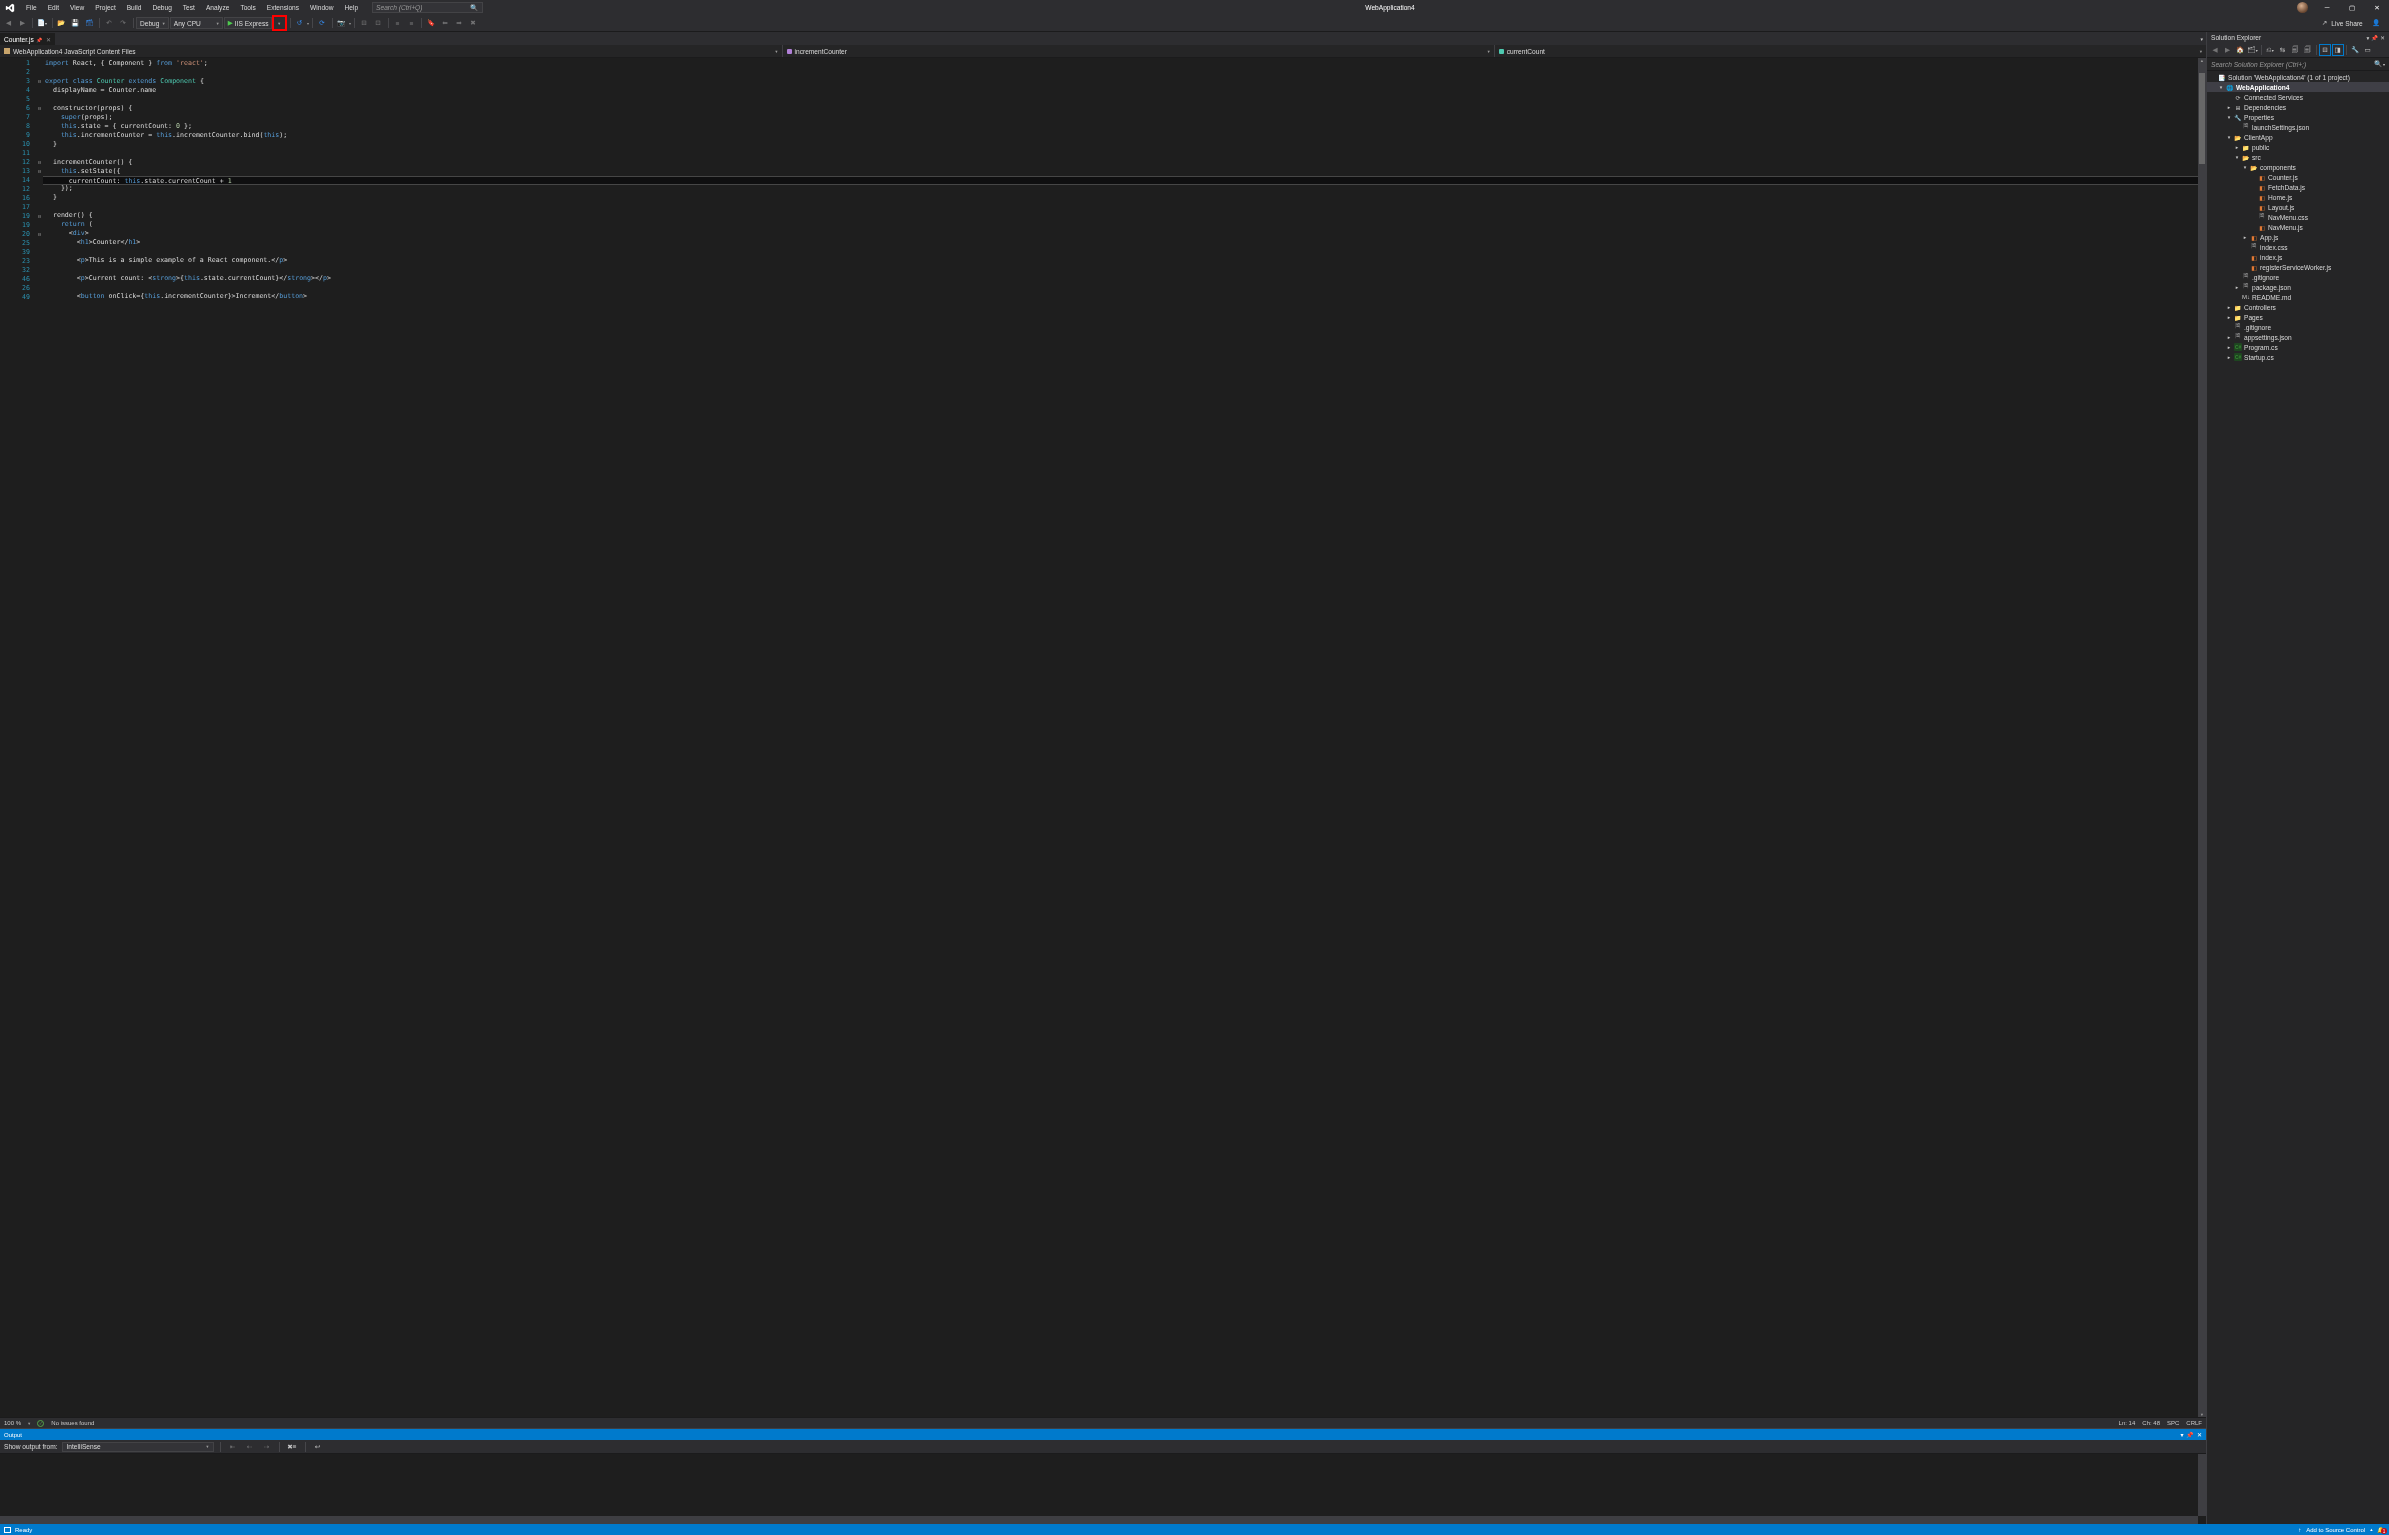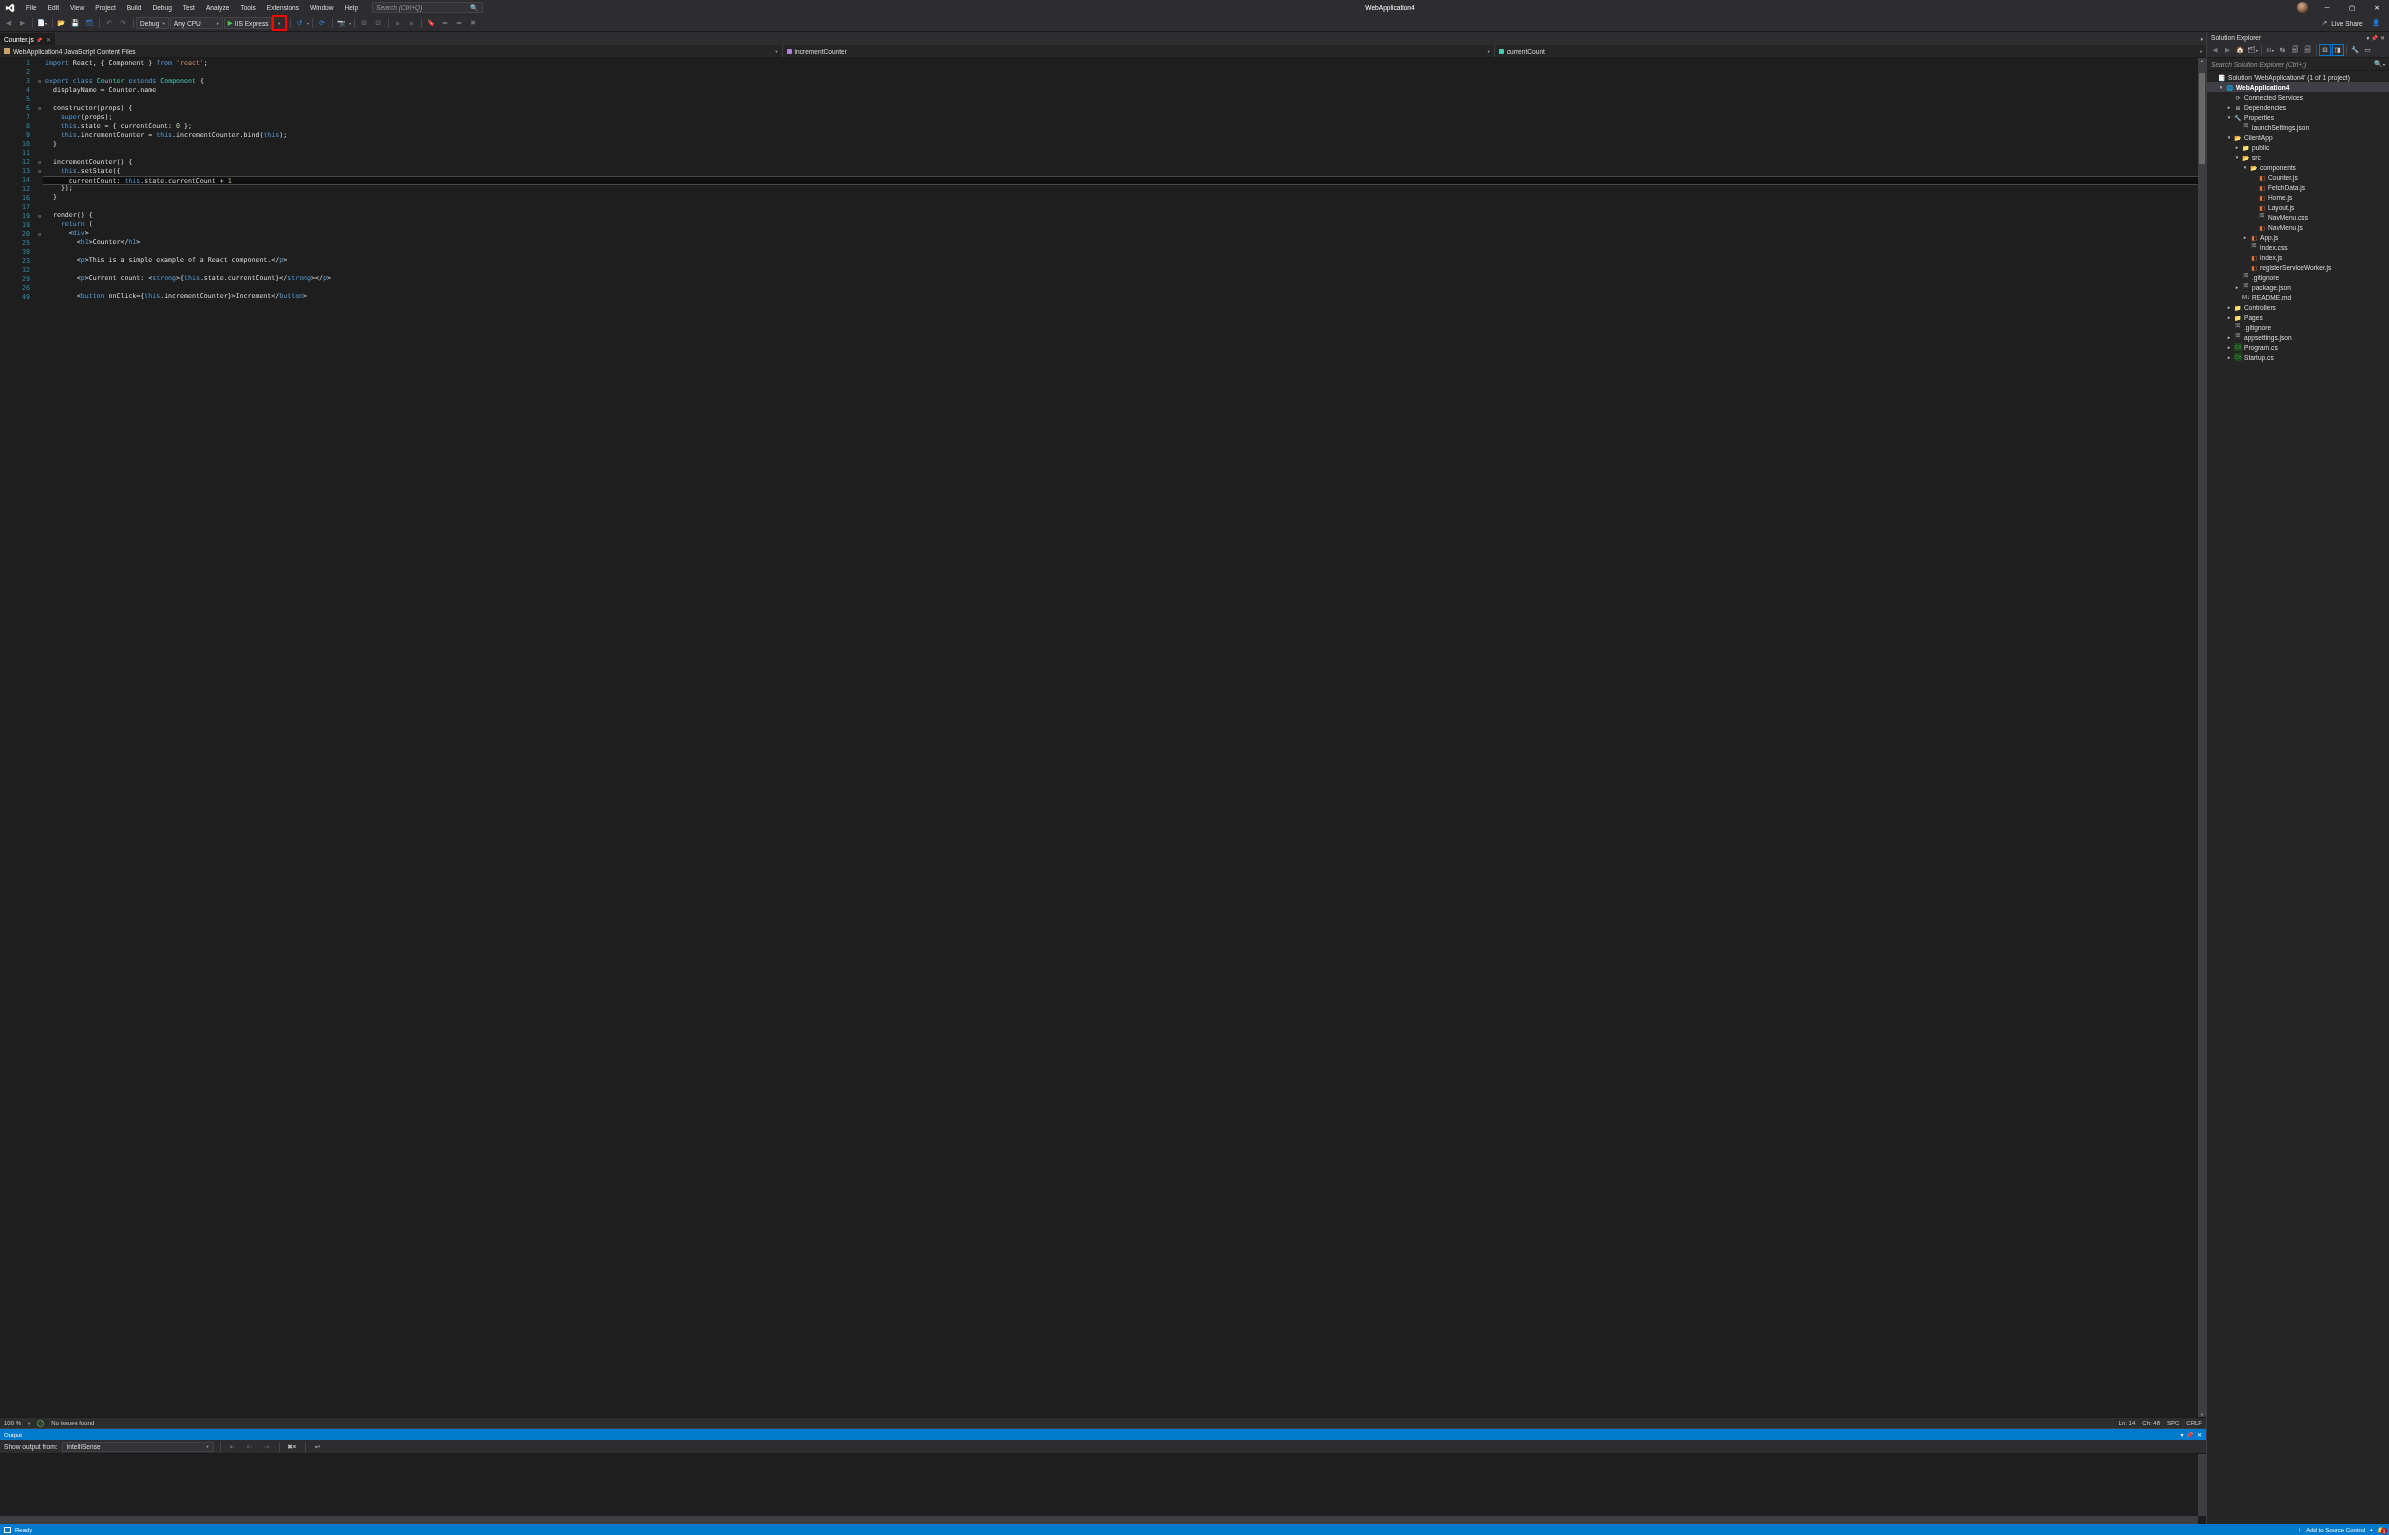--- a/index.html
+++ b/index.html
@@ -240,21 +240,21 @@
           <div class="ln">12</div>
           <div class="ln">16</div>
           <div class="ln">17</div>
           <div class="ln">19</div>
           <div class="ln">19</div>
           <div class="ln">20</div>
           <div class="ln">25</div>
           <div class="ln">39</div>
           <div class="ln">23</div>
           <div class="ln">32</div>
-          <div class="ln">29</div>
+          <div class="ln">46</div>
           <div class="ln">26</div>
           <div class="ln">49</div>
         </div>
       <div class="fold-col" id="folds">
           <div></div>
           <div></div>
           <div>⊟</div>
           <div></div>
           <div></div>
           <div>⊟</div>

